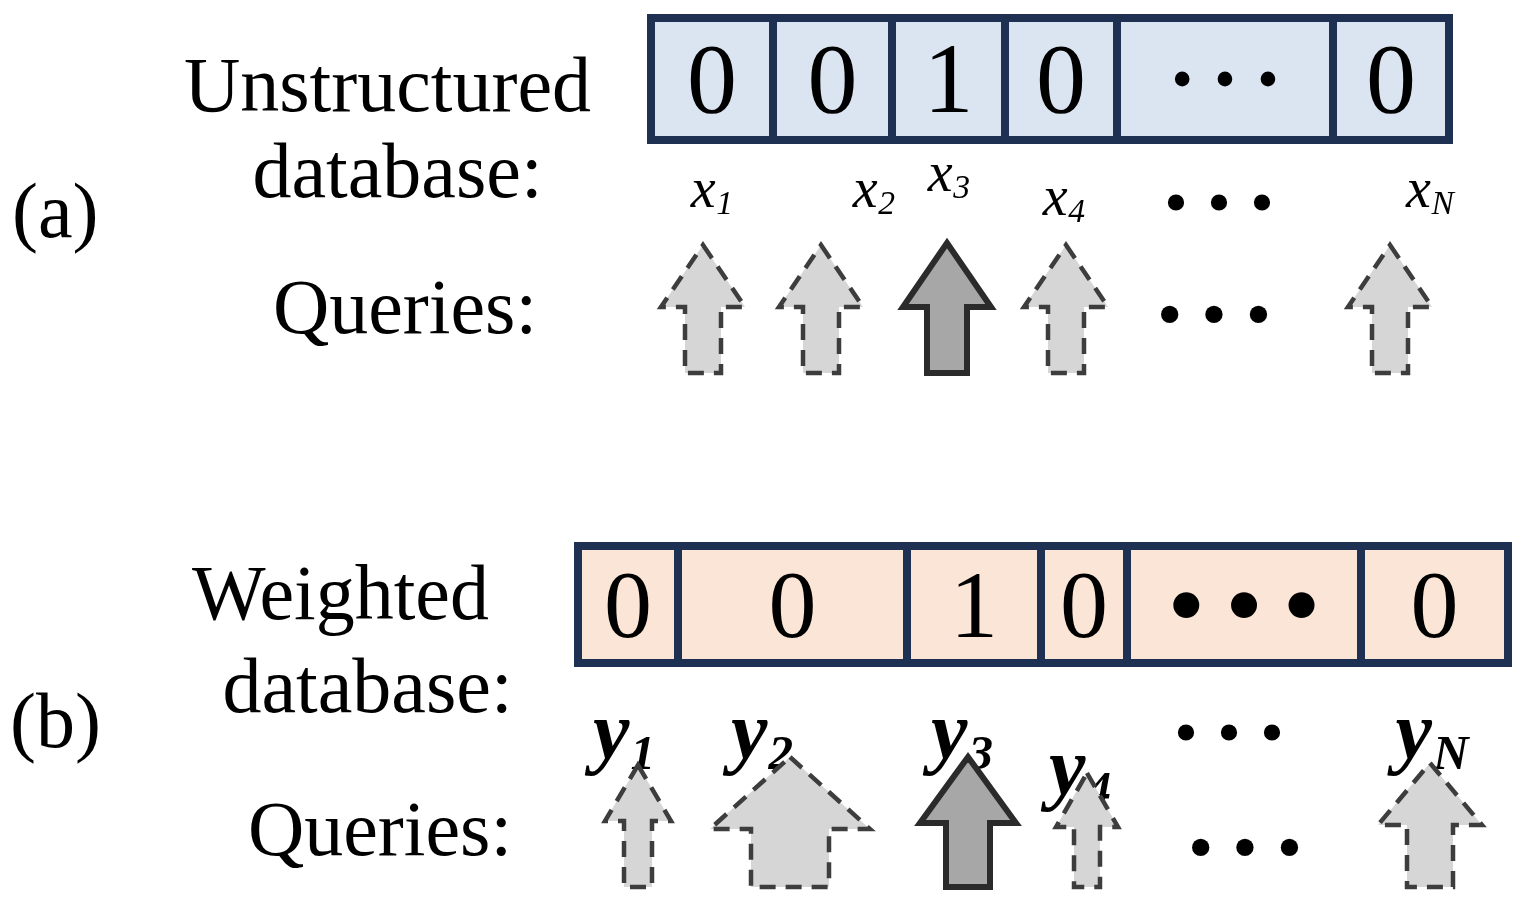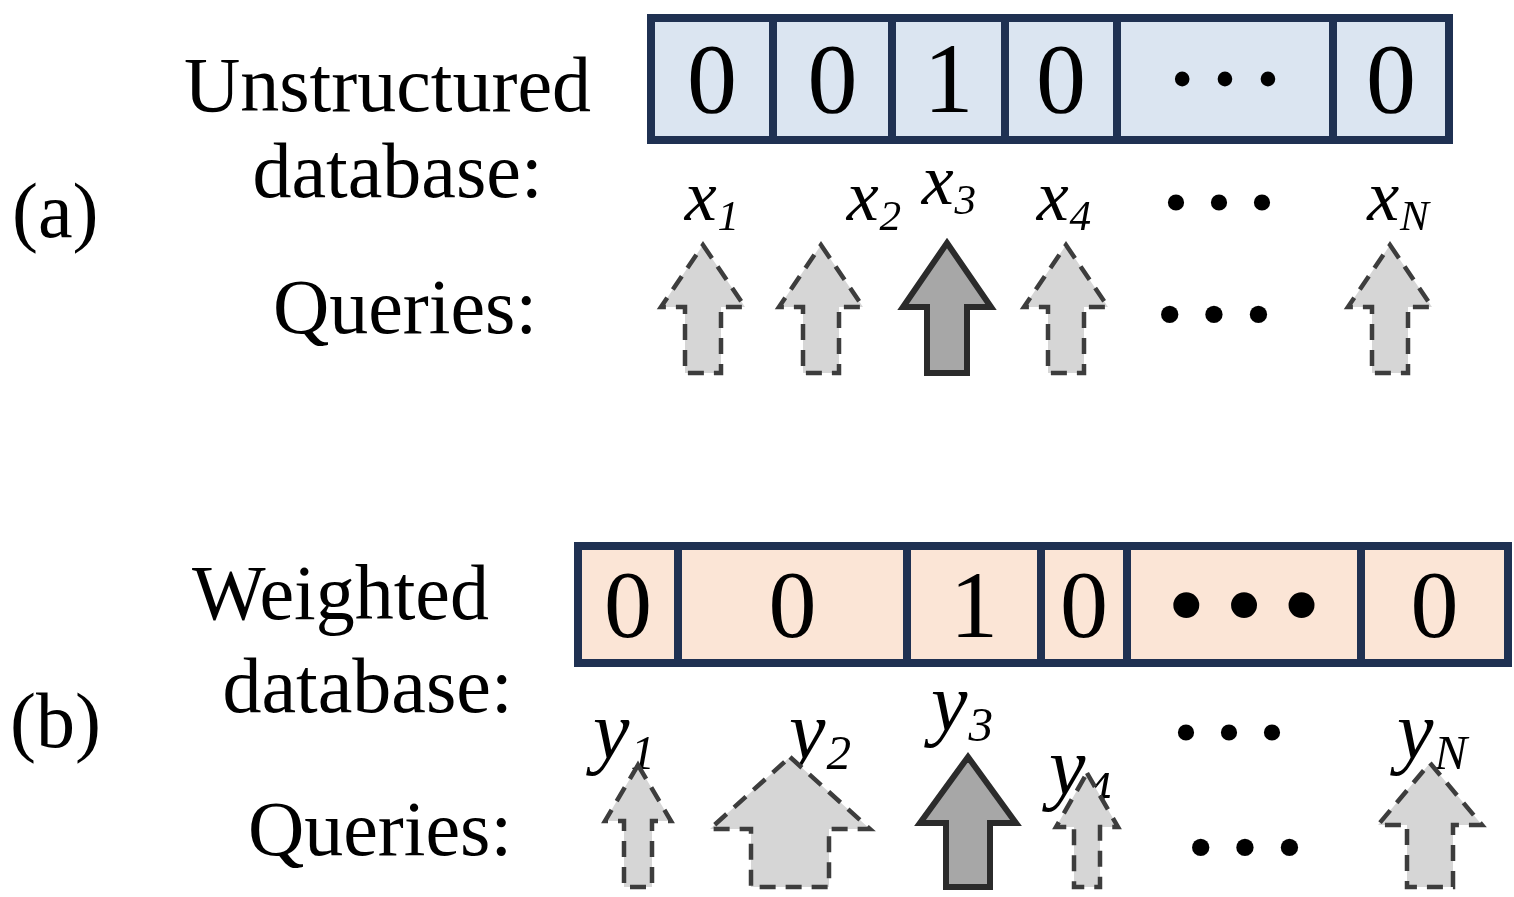--- a/index.html
+++ b/index.html
@@ -23,22 +23,22 @@
         font-size:100px;line-height:1;}
   .cell.blue{background:var(--cell-blue);}
   .cell.peach{background:var(--cell-peach);}
   .rowA{left:647px;top:14px;height:130px;}
   .rowB{left:574px;top:542px;height:125px;}
   .rowB .cell{font-size:96px;}
   .dots{font-weight:bold;color:var(--dots-color);letter-spacing:22px;white-space:nowrap;line-height:1;}
   .celldots{font-size:54px;letter-spacing:24px;text-indent:24px;}
   .freedots{position:absolute;font-size:60px;transform:translateX(-50%);}
   .vlab{position:absolute;transform:translateX(-50%);font-style:italic;
-        font-size:72px;line-height:1;white-space:nowrap;}
-  .rowB-lab{font-size:82px;}
+        font-size:56px;line-height:1;white-space:nowrap;}
+  .rowB-lab{font-size:82px;font-weight:bold;}
   .vlab .sub{font-size:0.6em;font-style:italic;position:relative;top:0.22em;margin-left:0.02em;}
   svg.arrow{position:absolute;overflow:visible;}
   svg.arrow.dashed polygon{fill:var(--arrow-light);stroke:var(--arrow-stroke-dashed);
         stroke-width:4.5;stroke-dasharray:16 10;}
   svg.arrow.solid polygon{fill:var(--arrow-dark);stroke:var(--arrow-stroke-solid);
         stroke-width:6;stroke-linejoin:miter;}
 </style>
 </head>
 <body>
 
@@ -55,23 +55,23 @@
       <div class="cell blue" style="width:111px">0</div>
       <div class="cell blue" style="width:105px">1</div>
       <div class="cell blue" style="width:104px">0</div>
       <div class="cell blue dots celldots" style="width:208px">•••</div>
       <div class="cell blue" style="width:108px">0</div>
     </div>
 
     <span class="vlab" style="left:712px;top:160px"><span>x</span><span class="sub">1</span></span>
     <span class="vlab" style="left:874px;top:160px"><span>x</span><span class="sub">2</span></span>
     <span class="vlab" style="left:949px;top:144px"><span>x</span><span class="sub">3</span></span>
-    <span class="vlab" style="left:1064px;top:160px"><span>x</span><span class="sub">4</span></span>
+    <span class="vlab" style="left:1064px;top:168px"><span>x</span><span class="sub">4</span></span>
     <span class="dots freedots" style="left:1230px;top:172px">•••</span>
-    <span class="vlab" style="left:1398px;top:160px"><span>x</span><span class="sub">N</span></span>
+    <span class="vlab" style="left:1430px;top:160px"><span>x</span><span class="sub">N</span></span>
 
     <svg class="arrow dashed" style="left:656px;top:240px" width="94" height="138" viewBox="0 0 94 138">
       <polygon points="47,5 89,67 65,67 65,133 29,133 29,67 5,67"></polygon>
       </svg>
     <svg class="arrow dashed" style="left:774px;top:240px" width="94" height="138" viewBox="0 0 94 138">
       <polygon points="47,5 89,67 65,67 65,133 29,133 29,67 5,67"></polygon>
       </svg>
     <svg class="arrow solid" style="left:898px;top:238px" width="98" height="140" viewBox="0 0 98 140">
       <polygon points="49,5 93,69 69,69 69,135 29,135 29,69 5,69"></polygon>
       </svg>
@@ -93,22 +93,22 @@
     <div class="dbrow rowB">
       <div class="cell peach" style="width:92px">0</div>
       <div class="cell peach" style="width:221px">0</div>
       <div class="cell peach" style="width:126px">1</div>
       <div class="cell peach" style="width:78px">0</div>
       <div class="cell peach dots celldots" style="width:226px">•••</div>
       <div class="cell peach" style="width:139px">0</div>
     </div>
 
     <span class="vlab rowB-lab" style="left:624px;top:690px"><span>y</span><span class="sub">1</span></span>
-    <span class="vlab rowB-lab" style="left:820px;top:690px"><span>y</span><span class="sub">2</span></span>
-    <span class="vlab rowB-lab" style="left:962px;top:662px"><span>y</span><span class="sub">3</span></span>
+    <span class="vlab rowB-lab" style="left:762px;top:690px"><span>y</span><span class="sub">2</span></span>
+    <span class="vlab rowB-lab" style="left:962px;top:690px"><span>y</span><span class="sub">3</span></span>
     <span class="vlab rowB-lab" style="left:1080px;top:726px"><span>y</span><span class="sub">4</span></span>
     <span class="dots freedots" style="left:1240px;top:702px">•••</span>
     <span class="vlab rowB-lab" style="left:1432px;top:690px"><span>y</span><span class="sub">N</span></span>
 
     <svg class="arrow dashed" style="left:600px;top:760px" width="76" height="132" viewBox="0 0 76 132">
       <polygon points="38,5 71,61 52,61 52,127 24,127 24,61 5,61"></polygon>
       </svg>
     <svg class="arrow dashed" style="left:705px;top:752px" width="170" height="140" viewBox="0 0 170 140">
       <polygon points="85,5 165,77 124,77 124,135 46,135 46,77 5,77"></polygon>
       </svg>

